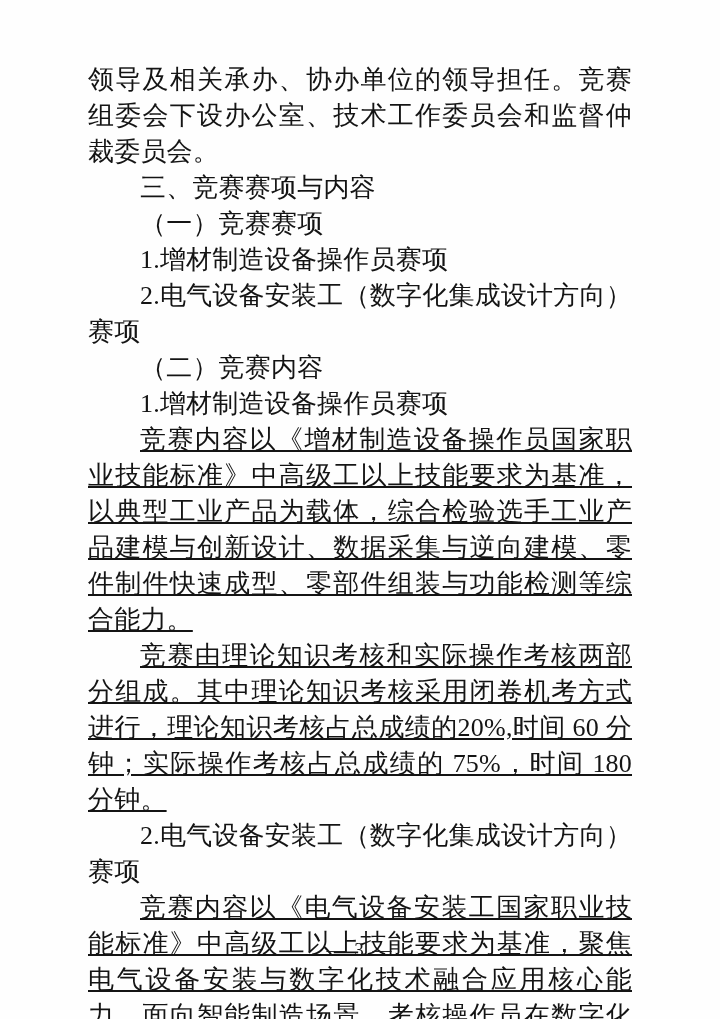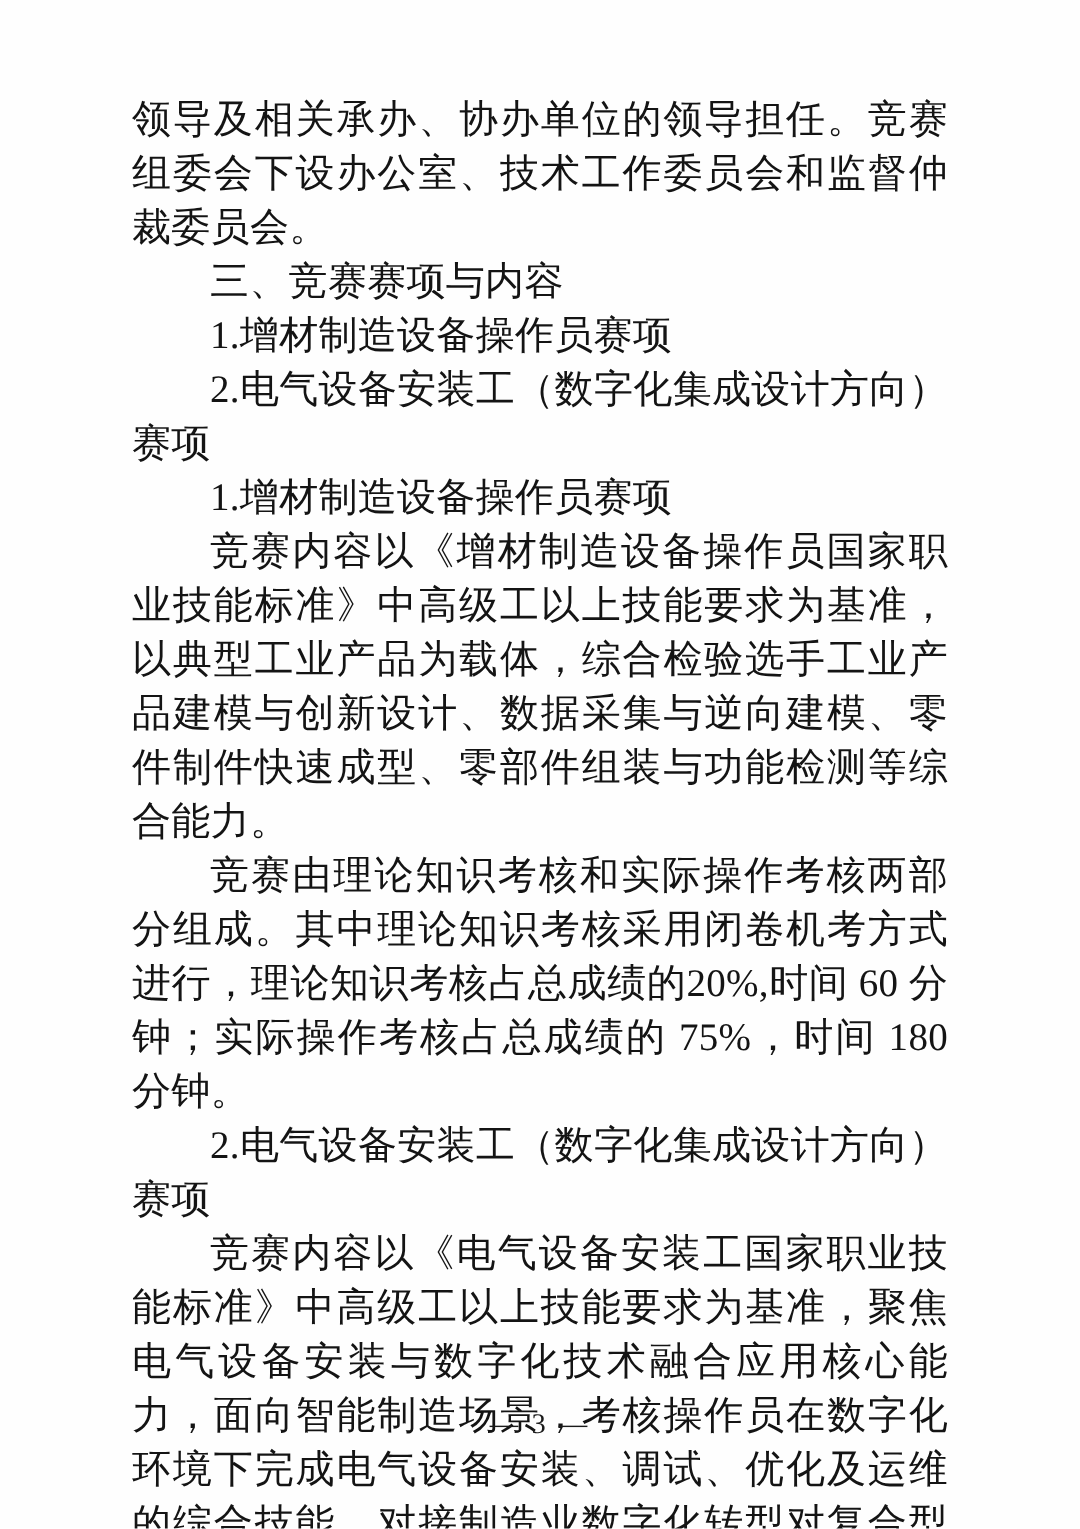--- a/index.html
+++ b/index.html
@@ -30,20 +30,21 @@
     letter-spacing: 0.2px;
     color: #141414;
   }
   .para {
     margin: 0;
     text-align: justify;
     text-justify: inter-character;
   }
   .indent {
     text-indent: 2em;
+    text-decoration: underline;
   }
   .heading {
     font-weight: normal;
     margin: 0;
   }
   .heading.ind1 {
     text-indent: 2em;
   }
   .sub {
     margin: 0;
@@ -64,25 +65,27 @@
 </head>
 <body>
 
 <div class="page">
   <div class="doc-body">
 
     <p class="para">领导及相关承办、协办单位的领导担任。竞赛组委会下设办公室、技术工作委员会和监督仲裁委员会。</p>
 
     <p class="para heading ind1">三、竞赛赛项与内容</p>
 
+    <p class="para heading ind1">（一）竞赛赛项</p>
 
     <p class="para sub">1.增材制造设备操作员赛项</p>
 
     <p class="para sub">2.电气设备安装工（数字化集成设计方向）赛项</p>
 
+    <p class="para heading ind1">（二）竞赛内容</p>
 
     <p class="para heading ind1">1.增材制造设备操作员赛项</p>
 
     <p class="para indent">竞赛内容以《增材制造设备操作员国家职业技能标准》中高级工以上技能要求为基准，以典型工业产品为载体，综合检验选手工业产品建模与创新设计、数据采集与逆向建模、零件制件快速成型、零部件组装与功能检测等综合能力。</p>
 
     <p class="para indent">竞赛由理论知识考核和实际操作考核两部分组成。其中理论知识考核采用闭卷机考方式进行，理论知识考核占总成绩的20%,时间 60 分钟；实际操作考核占总成绩的 75%，时间 180 分钟。</p>
 
     <p class="para heading ind1">2.电气设备安装工（数字化集成设计方向）赛项</p>
 
     <p class="para indent">竞赛内容以《电气设备安装工国家职业技能标准》中高级工以上技能要求为基准，聚焦电气设备安装与数字化技术融合应用核心能力，面向智能制造场景，考核操作员在数字化环境下完成电气设备安装、调试、优化及运维的综合技能，对接制造业数字化转型对复合型技术人才的需求。</p>

